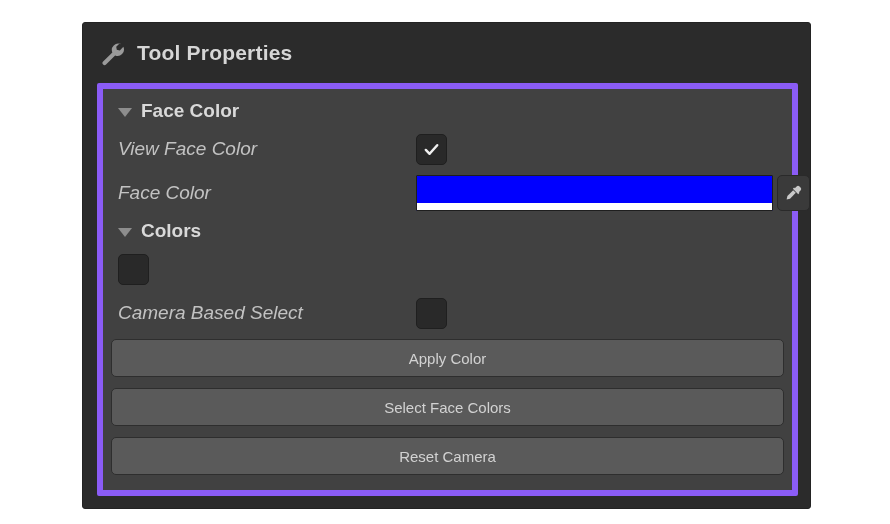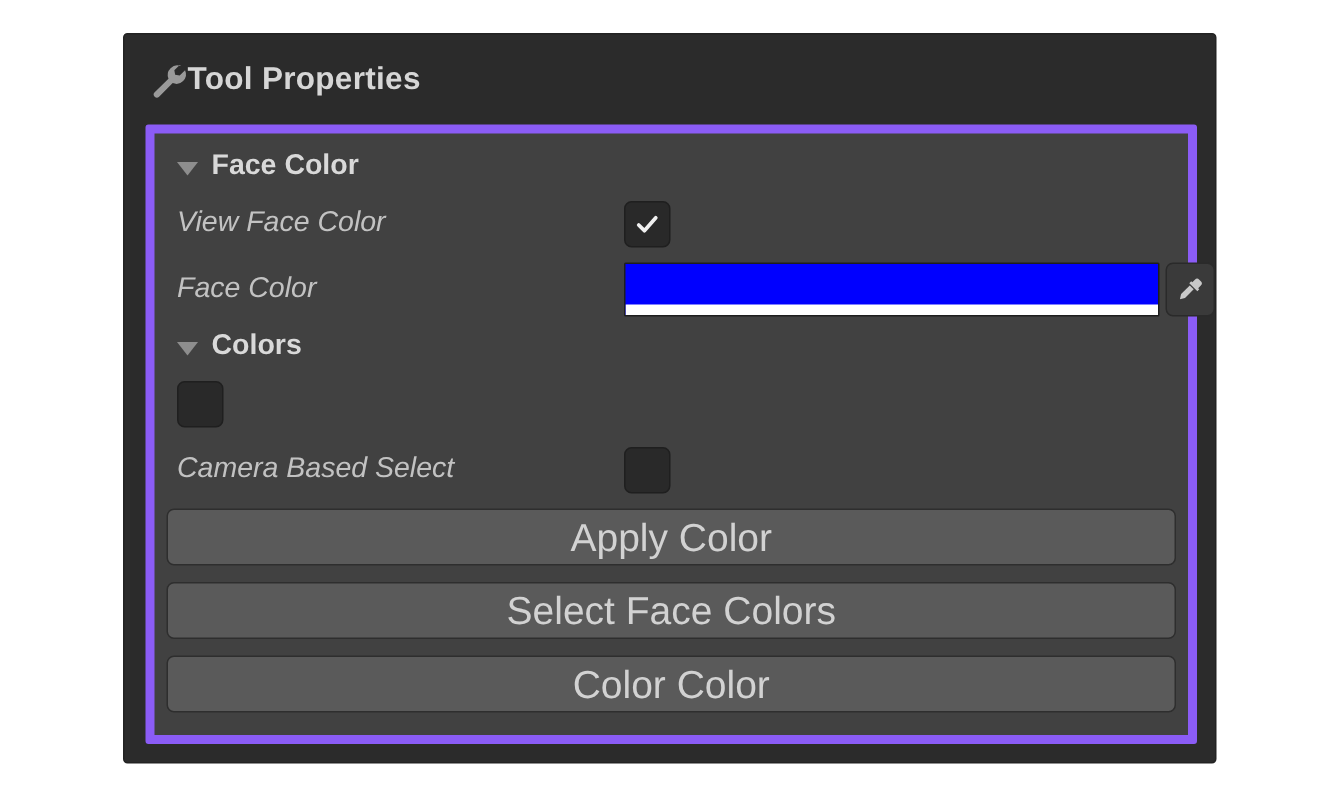--- a/index.html
+++ b/index.html
@@ -34,20 +34,21 @@
   
   .panel-header {
     position: absolute;
     left: 0;
     top: 0;
     width: 100%;
     height: 60px;
     display: flex;
     align-items: center;
     padding-left: 16px;
+    gap: 12px;
   }
   .wrench-icon {
     width: 26px;
     height: 26px;
     flex: 0 0 auto;
     display: block;
   }
   .panel-title {
     color: #d6d6d6;
     font-size: 21px;
@@ -178,21 +179,21 @@
   .action-btn {
     display: block;
     width: 100%;
     height: 38px;
     margin-bottom: 11px;
     background: #5a5a5a;
     border: 1px solid #2e2e2e;
     border-radius: 5px;
     color: #d2d2d2;
     font-family: "Liberation Sans", sans-serif;
-    font-size: 26px;
+    font-size: 15px;
     line-height: 1;
     cursor: pointer;
     text-align: center;
   }
 </style>
 </head>
 <body>
 
 <div id="root">
 
@@ -260,18 +261,18 @@
         <span class="prop-control">
           <span class="checkbox">
             
           </span>
         </span>
       </div>
 
       <div class="btn-stack">
         <button class="action-btn">Apply Color</button>
         <button class="action-btn">Select Face Colors</button>
-        <button class="action-btn">Color Color</button>
+        <button class="action-btn">Reset Camera</button>
       </div>
 
     </div>
   </div>
 </div>
 
 </body></html>

